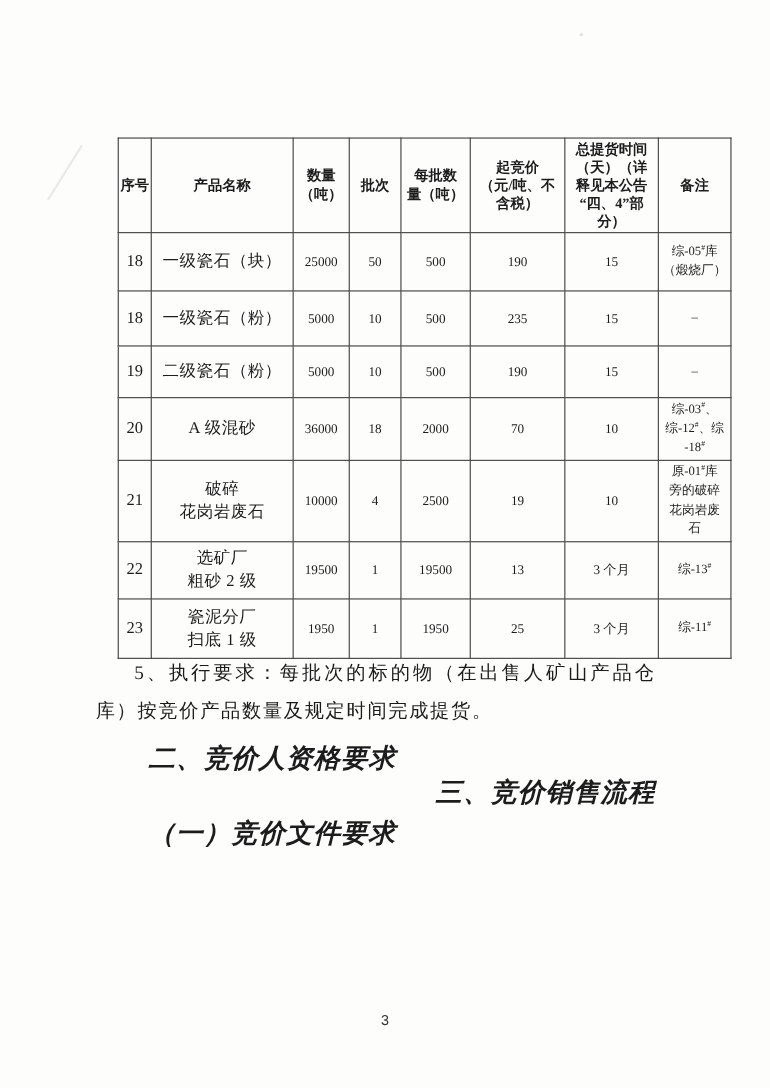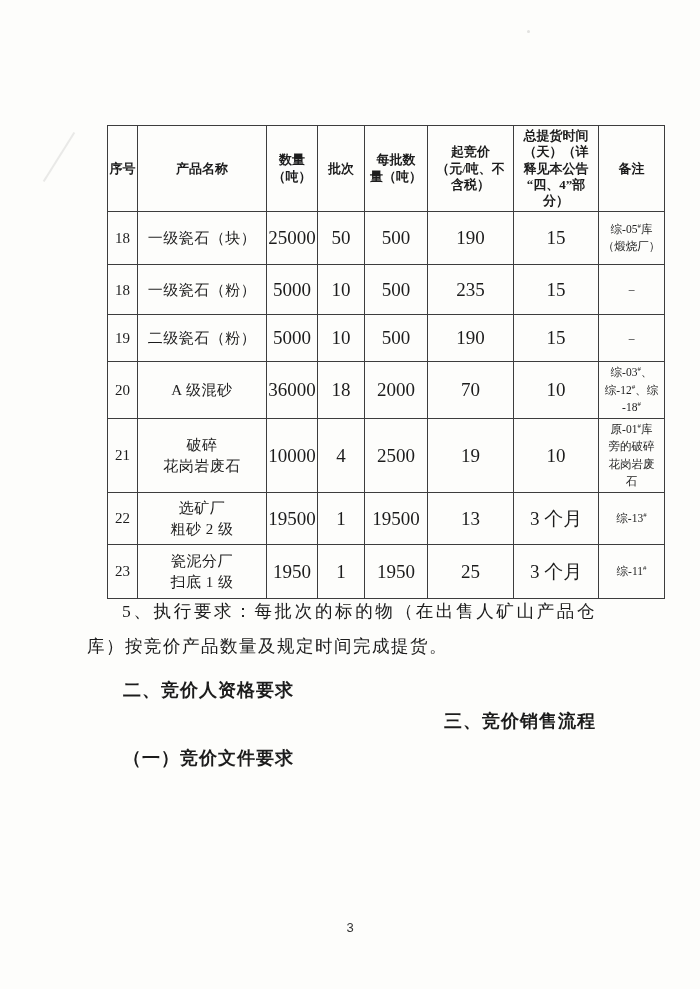--- a/index.html
+++ b/index.html
@@ -35,21 +35,21 @@
   }
   .product-table th, .product-table td {
     border:1px solid #3d3d3d;
     text-align:center; vertical-align:middle;
     padding:2px 1px;
     overflow:hidden;
   }
   .product-table th {
     font-size:13px; font-weight:600; line-height:1.25; letter-spacing:0;
   }
-  .product-table td { font-size:19px; line-height:1.35; }
+  .product-table td { font-size:12px; line-height:1.35; }
   .product-table td.cell-no { font-size:15px; }
   .product-table td.cell-name { font-size:15px; letter-spacing:0.5px; }
   .product-table td.cell-remark { font-size:11.5px; line-height:1.5; }
   .product-table sup { font-size:60%; vertical-align:super; line-height:0; }
 
   .product-table thead tr { height:73px; }
   .product-table tbody tr:nth-child(1) { height:53px; }
   .product-table tbody tr:nth-child(2) { height:50px; }
   .product-table tbody tr:nth-child(3) { height:47px; }
   .product-table tbody tr:nth-child(4) { height:55px; }
@@ -58,22 +58,22 @@
   .product-table tbody tr:nth-child(7) { height:54px; }
 
   .text-block {
     position:absolute; left:87px; top:594px; width:509px;
   }
   .para {
     font-size:17.5px; line-height:35px; letter-spacing:1.5px;
     text-align:justify; text-indent:2em;
   }
   .heading {
-    font-size:18px; font-weight:700; letter-spacing:1px;
-    text-indent:2em; line-height:30px;
+    font-size:24px; font-weight:700; letter-spacing:1px;
+    text-indent:2em; line-height:30px;font-style:italic;
   }
   .heading.h-qualification { margin-top:11px; }
   .para.p-qualification   { margin-top:6px; }
   .heading.h-process      { margin-top:1px;text-align:right; }
   .heading.h-documents    { margin-top:7px; }
   .para.p-platform        { margin-top:3px; }
 
   .page-number {
     position:absolute; left:0; top:920px; width:700px;
     text-align:center; font-size:13px; color:#333;

